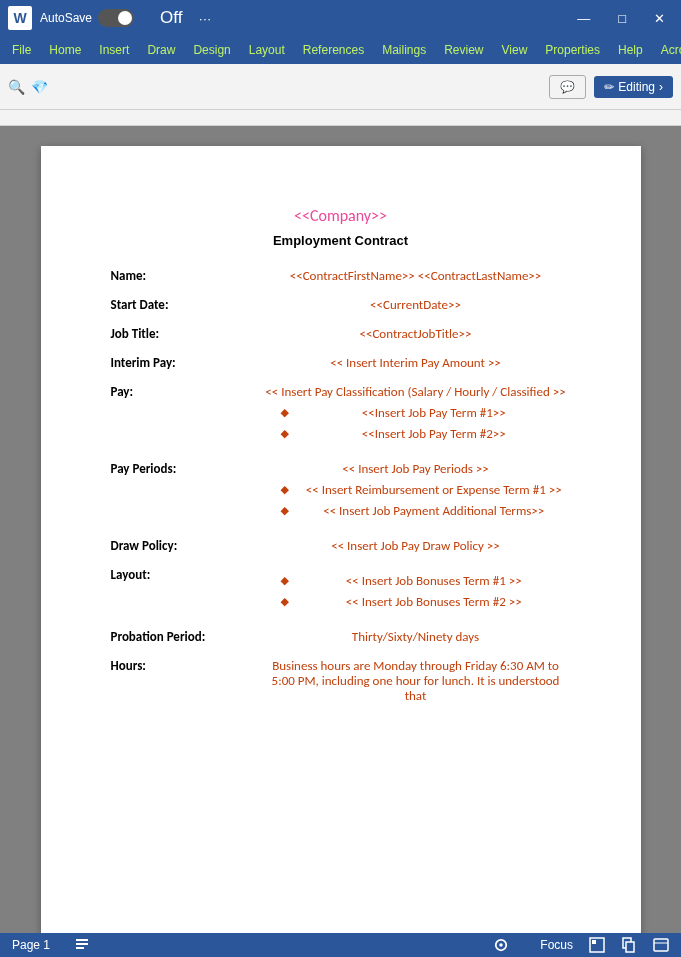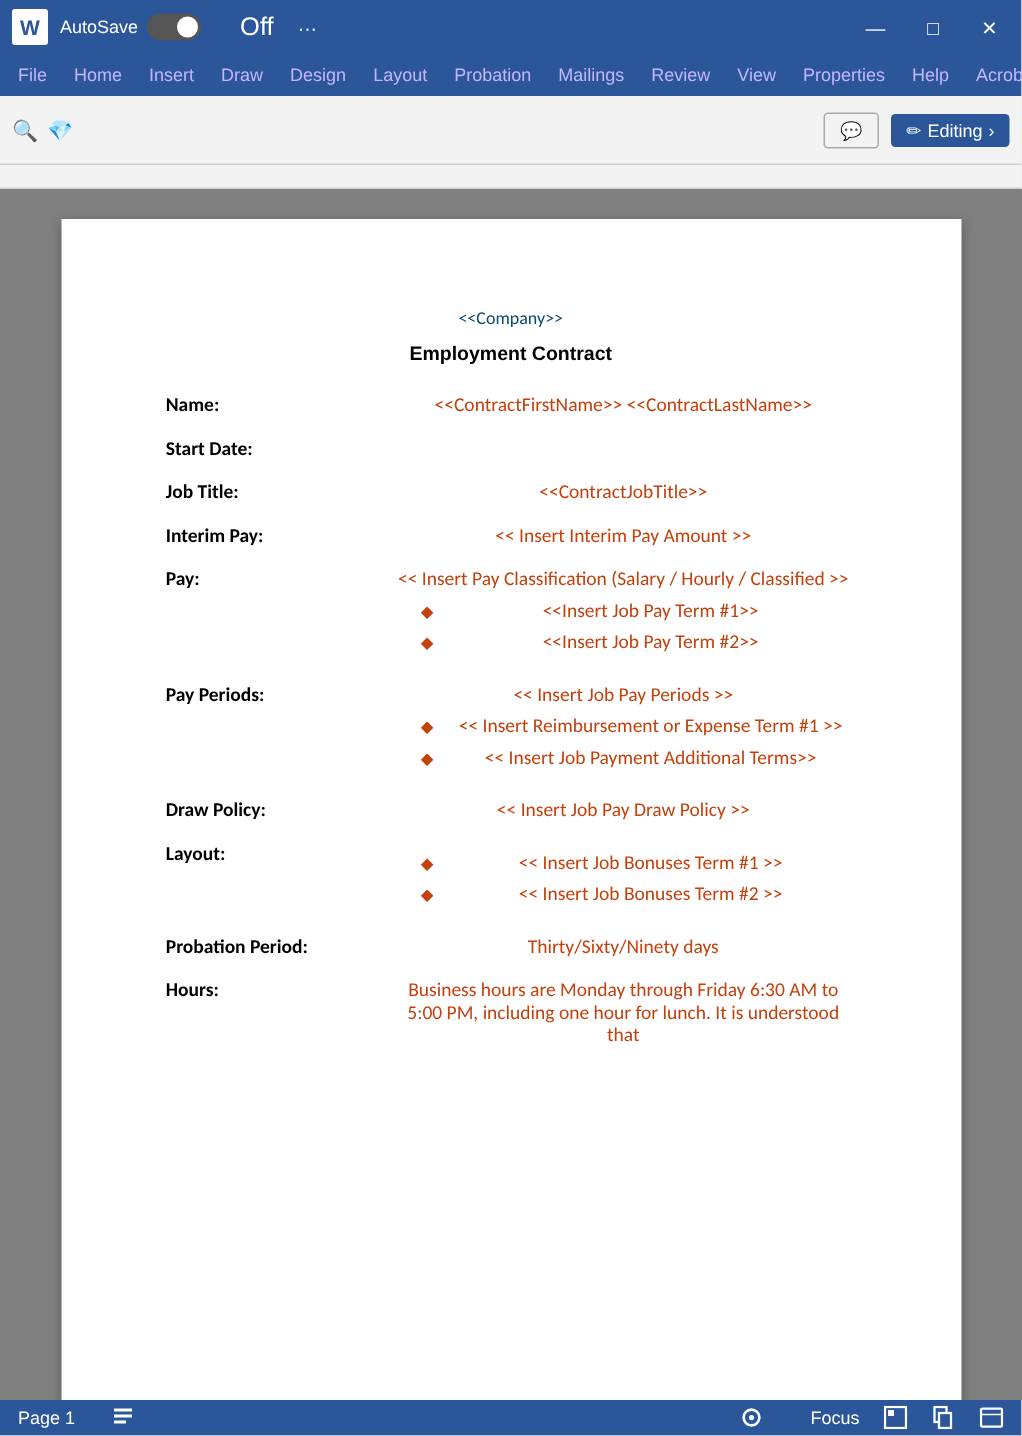--- a/index.html
+++ b/index.html
@@ -79,21 +79,21 @@
     
     .ribbon-menu {
       background: #2b579a;
       display: flex;
       align-items: center;
       height: 28px;
       padding: 0 4px;
       gap: 2px;
     }
     .ribbon-menu-item {
-      color: #c4b5fd;
+      color: #bef264;
       font-size: 12px;
       padding: 3px 8px;
       cursor: pointer;
       border-radius: 3px;
     }
 
     
     .ribbon-toolbar {
       background: #f3f3f3;
       border-bottom: 1px solid #d0d0d0;
@@ -168,22 +168,22 @@
       background: white;
       width: 600px;
       min-height: 800px;
       box-shadow: 0 2px 8px rgba(0,0,0,0.3);
       padding: 60px 70px;
     }
 
     
     .doc-company {
       text-align: center;
-      color: #0c4a6e;
-      font-size: 12px;
+      color: #ec4899;
+      font-size: 16px;
       font-family: Calibri, Arial, sans-serif;
       margin-bottom: 8px;
     }
     .doc-title {
       text-align: center;
       font-weight: bold;
       font-size: 13px;
       font-family: Liberation Sans, sans-serif;
       margin-bottom: 20px;
     }
@@ -259,21 +259,21 @@
   </div>
 </div>
 
 <div class="ribbon-menu">
   <span class="ribbon-menu-item">File</span>
   <span class="ribbon-menu-item">Home</span>
   <span class="ribbon-menu-item">Insert</span>
   <span class="ribbon-menu-item">Draw</span>
   <span class="ribbon-menu-item">Design</span>
   <span class="ribbon-menu-item">Layout</span>
-  <span class="ribbon-menu-item">Probation</span>
+  <span class="ribbon-menu-item">References</span>
   <span class="ribbon-menu-item">Mailings</span>
   <span class="ribbon-menu-item">Review</span>
   <span class="ribbon-menu-item">View</span>
   <span class="ribbon-menu-item">Properties</span>
   <span class="ribbon-menu-item">Help</span>
   <span class="ribbon-menu-item">Acrobat</span>
 </div>
 
 <div class="ribbon-toolbar">
   <div style="display:flex;align-items:center;gap:6px;font-size:13px;">
@@ -303,20 +303,21 @@
 
     <div class="doc-title">Employment Contract</div>
 
     <div class="doc-field">
       <span class="doc-field-label">Name:</span>
       <span class="doc-field-value">&lt;&lt;ContractFirstName&gt;&gt; &lt;&lt;ContractLastName&gt;&gt;</span>
     </div>
 
     <div class="doc-field">
       <span class="doc-field-label">Start Date:</span>
+      <span class="doc-field-value">&lt;&lt;CurrentDate&gt;&gt;</span>
     </div>
 
     <div class="doc-field">
       <span class="doc-field-label">Job Title:</span>
       <span class="doc-field-value">&lt;&lt;ContractJobTitle&gt;&gt;</span>
     </div>
 
     <div class="doc-field">
       <span class="doc-field-label">Interim Pay:</span>
       <span class="doc-field-value">&lt;&lt; Insert Interim Pay Amount &gt;&gt;</span>

